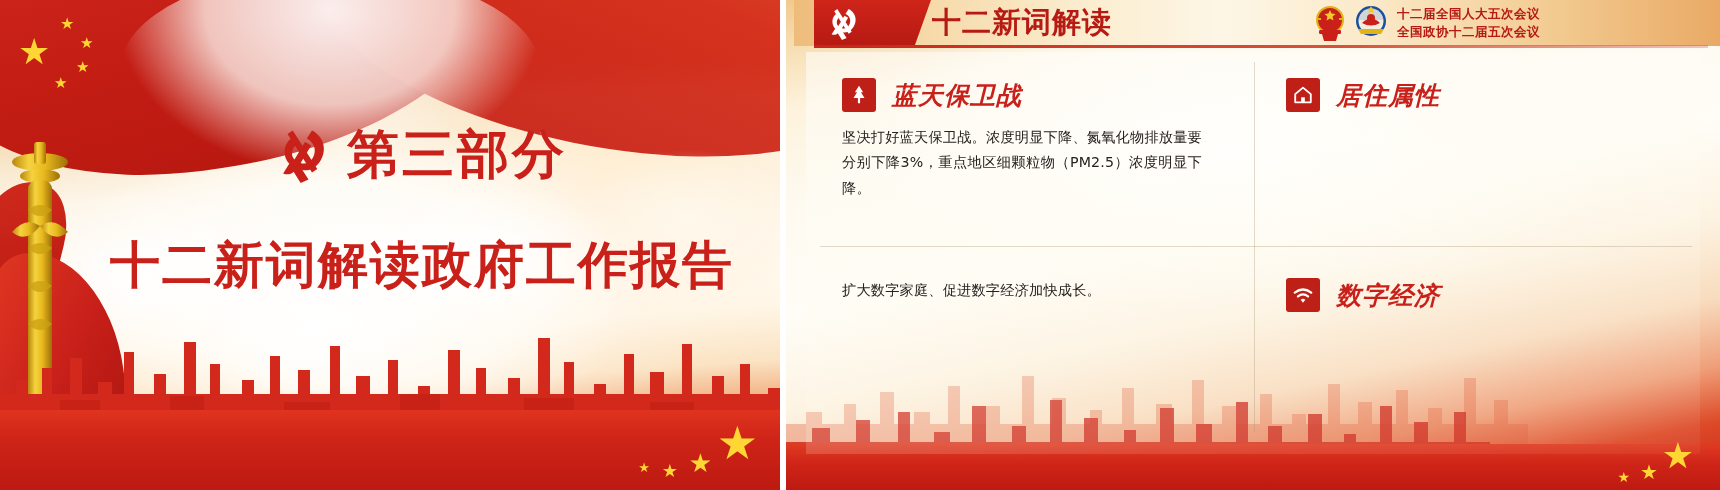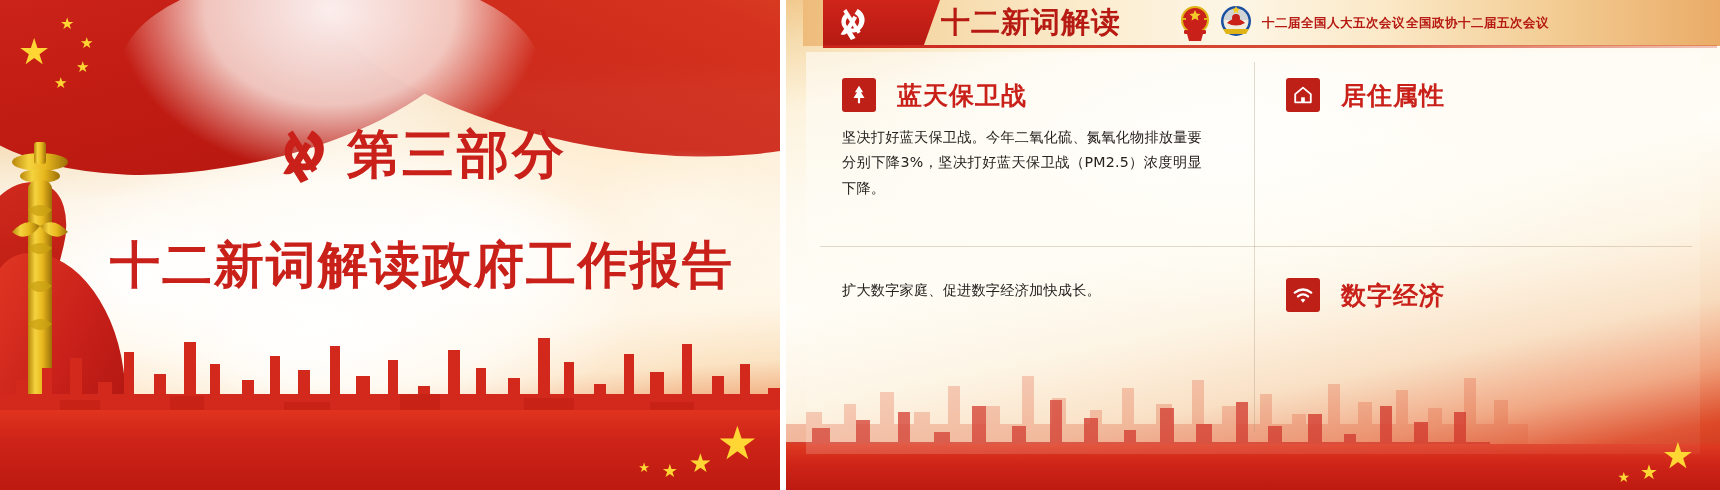--- a/index.html
+++ b/index.html
@@ -138,21 +138,21 @@
         #fdf3dd 16%,
         #fefaf0 30%,
         #fffdf7 46%,
         #fdf3e2 60%,
         #f8dcbe 72%,
         #ef9e78 82%,
         #dd4a28 90%,
         #c9241a 100%);
   }
   .rt-header {
-    position:absolute; left:17px; top:0; width: 754px; height: 52px;
+    position:absolute; left:8px; top:0; width: 754px; height: 52px;
     z-index: 8;
   }
   .rt-header-bg {
     position:absolute; left: 0; top: 0; width: 934px; height: 46px;
     background: linear-gradient(90deg, #eebb7a 0%, #f6d9a8 14%, #fbeccd 30%, #fdf6e6 46%, #fbe9c8 62%, #f3cd94 80%, #e9a863 100%);
   }
   .rt-header-redblock {
     position:absolute; left: 20px; top: 0; width: 117px; height: 46px;
     background: linear-gradient(180deg, #cf241a 0%, #b61a12 100%);
     clip-path: polygon(0 0, 100% 0, 86% 100%, 0 100%);
@@ -162,21 +162,21 @@
     position:absolute; left: 138px; top: 3px;
     font-size: 29px; font-weight: 700; color: #b61a12; letter-spacing: 1px;
   }
   .rt-header-rule {
     position:absolute; left: 20px; top: 45px; width: 894px; height: 3px;
     background: linear-gradient(90deg,#c9241a 0%, #d8533a 60%, rgba(201,36,26,.25) 100%);
   }
   .rt-logos { position:absolute; right: 8px; top: 3px; display:flex; align-items:center; gap: 5px; }
   .rt-logo-a, .rt-logo-b { width: 36px; height: 40px; display:block; }
   .rt-logo-text {
-    display:flex; flex-direction:row; gap: 1px;
+    display:flex; flex-direction:column; gap: 1px;
     font-size: 12.5px; font-weight: 700; color: #b61a12;
     letter-spacing: .5px; line-height: 1.35;
     padding-left: 3px;
   }
   .rt-panel {
     position:absolute; left: 20px; top: 52px; width: 894px; height: 402px;
     background: linear-gradient(170deg, rgba(255,255,255,0.55) 0%, rgba(255,252,242,0.35) 40%, rgba(255,248,236,0.18) 70%, rgba(255,240,220,0.05) 100%);
     z-index: 4;
   }
   .rt-grid {
@@ -189,21 +189,21 @@
   .rt-vline {
     position:absolute; left: 468px; top: 62px; width: 1px; height: 370px;
     background: rgba(170,150,120,0.35); z-index: 5;
   }
   .rt-hline {
     position:absolute; left: 34px; top: 246px; width: 872px; height: 1px;
     background: rgba(170,150,120,0.35); z-index: 5;
   }
   .rt-cell { padding: 22px 30px 8px 30px; }
   .rt-cell.c-right { }
-  .rt-cell-head { display:flex; align-items:center; gap: 21px; margin-bottom: 13px; }
+  .rt-cell-head { display:flex; align-items:center; gap: 16px; margin-bottom: 13px; font-style: italic; }
   .rt-icon {
     width: 34px; height: 34px; flex: 0 0 34px;
     background: #be1f16; border-radius: 3px;
     display:flex; align-items:center; justify-content:center;
   }
   .rt-icon svg { display:block; }
   .rt-cell-title {
     font-size: 25px; font-weight: 700; color: #c9201a; letter-spacing: 1px;
   }
   .rt-cell-body {
@@ -352,21 +352,21 @@
 
       <div class="rt-cell">
         <div class="rt-cell-head">
           <span class="rt-icon">
             <svg width="22" height="22" viewBox="0 0 24 24">
               <path fill="#ffffff" d="M12 2 L7.5 9 h2.4 L6 15.4 h4.8 V21 h2.4 v-5.6 H18 L14.1 9 h2.4z"></path>
             </svg>
           </span>
           <span class="rt-cell-title">蓝天保卫战</span>
         </div>
-        <div class="rt-cell-body">坚决打好蓝天保卫战。今年二氧化硫、氮氧化物排放量要分别下降3%，坚决打好蓝天保卫战（PM2.5）浓度明显下降。</div>
+        <div class="rt-cell-body">坚决打好蓝天保卫战。浓度明显下降、氮氧化物排放量要分别下降3%，重点地区细颗粒物（PM2.5）浓度明显下降。</div>
       </div>
 
       <div class="rt-cell c-right">
         <div class="rt-cell-head">
           <span class="rt-icon">
             <svg width="22" height="22" viewBox="0 0 24 24">
               <path fill="none" stroke="#ffffff" stroke-width="2" stroke-linejoin="round" d="M3.5 11 L12 4 l8.5 7 v9 h-17z"></path>
               <rect x="10" y="14.5" width="4" height="5.5" fill="#ffffff"></rect>
             </svg>
           </span>

